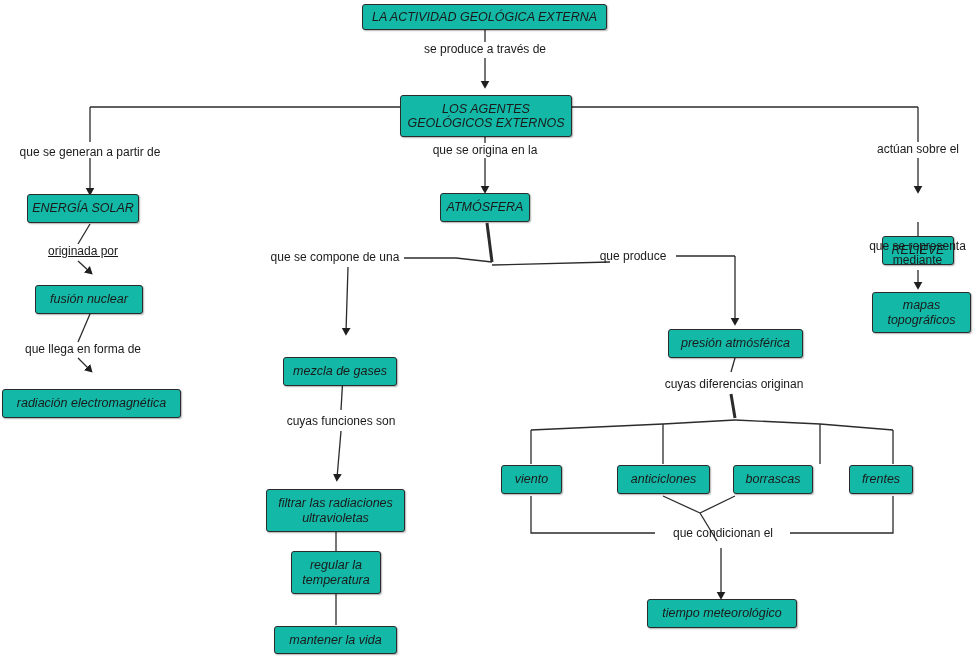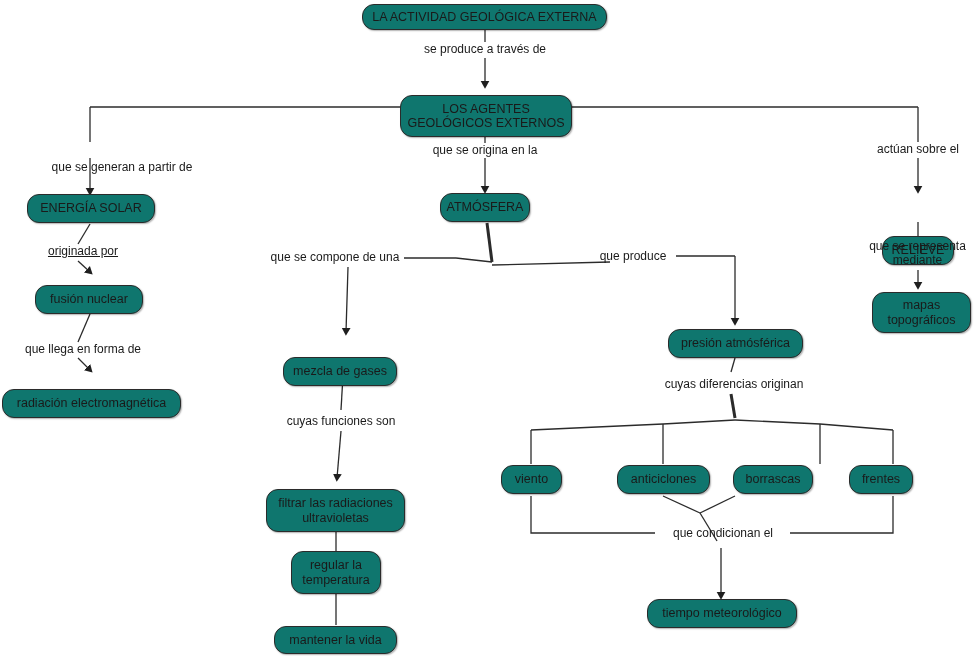--- a/index.html
+++ b/index.html
@@ -5,29 +5,30 @@
   html,body{margin:0;padding:0;background:#ffffff;}
   body{
     width:977px;height:656px;position:relative;overflow:hidden;
     font-family:"Liberation Sans","DejaVu Sans",sans-serif;
     color:#1a1a1a;
   }
   #canvas{position:absolute;left:0;top:0;width:977px;height:656px;}
   svg.edges{position:absolute;left:0;top:0;width:977px;height:656px;pointer-events:none;}
   .node{
     position:absolute;
-    background:#0f766e;
+    background:#14b8a6;
     border:1.2px solid #2b2b2b;
-    border-radius:12px;
+    border-radius:3px;
     box-sizing:border-box;
     display:flex;align-items:center;justify-content:center;
     text-align:center;
     line-height:1.15;
     white-space:pre-line;
     box-shadow:1px 1px 1.5px rgba(0,0,0,0.30);
+    font-style:italic;
   }
   .lbl{
     position:absolute;
     background:transparent;
     text-align:center;
     line-height:1.15;
     white-space:pre-line;
     box-sizing:border-box;
     display:flex;align-items:center;justify-content:center;
   }
@@ -96,21 +97,21 @@
       <path d="M918,270 L918,286" marker-end="url(#arw)"></path>
 
     </g>
   </svg>
 
   <div class="node" style="left:362px;top:4px;width:245px;height:26px;font-size:12.5px;">LA ACTIVIDAD GEOLÓGICA EXTERNA</div>
 
   <div class="node" style="left:400px;top:95px;width:172px;height:42px;font-size:12.5px;">LOS AGENTES
 GEOLÓGICOS EXTERNOS</div>
 
-  <div class="node" style="left:27px;top:194px;width:128px;height:29px;font-size:12.5px;">ENERGÍA SOLAR</div>
+  <div class="node" style="left:27px;top:194px;width:112px;height:29px;font-size:12.5px;">ENERGÍA SOLAR</div>
 
   <div class="node" style="left:35px;top:285px;width:108px;height:29px;font-size:12.5px;">fusión nuclear</div>
 
   <div class="node" style="left:2px;top:389px;width:179px;height:29px;font-size:12.5px;">radiación electromagnética</div>
 
   <div class="node" style="left:440px;top:193px;width:90px;height:29px;font-size:12.5px;">ATMÓSFERA</div>
 
   <div class="node" style="left:283px;top:357px;width:114px;height:29px;font-size:12.5px;">mezcla de gases</div>
 
   <div class="node" style="left:266px;top:489px;width:139px;height:43px;font-size:12.5px;">filtrar las radiaciones
@@ -133,21 +134,21 @@
 
   <div class="node" style="left:647px;top:599px;width:150px;height:29px;font-size:12.5px;">tiempo meteorológico</div>
 
   <div class="node" style="left:882px;top:192px;width:72px;height:29px;font-size:12.5px;margin-top:44px;">RELIEVE</div>
 
   <div class="node" style="left:872px;top:292px;width:99px;height:41px;font-size:12.5px;">mapas
 topográficos</div>
 
   <div class="lbl" style="left:405px;top:41px;width:160px;height:17px;font-size:12px;">se produce a través de</div>
 
-  <div class="lbl" style="left:1px;top:159px;width:178px;height:17px;font-size:12px;margin-left:32px;">que se generan a partir de</div>
+  <div class="lbl" style="left:1px;top:144px;width:178px;height:17px;font-size:12px;">que se generan a partir de</div>
 
   <div class="lbl" style="left:28px;top:243px;width:110px;height:17px;font-size:12px;text-decoration:underline;">originada por</div>
 
   <div class="lbl" style="left:10px;top:341px;width:146px;height:17px;font-size:12px;">que llega en forma de</div>
 
   <div class="lbl" style="left:412px;top:142px;width:146px;height:17px;font-size:12px;">que se origina en la</div>
 
   <div class="lbl" style="left:264px;top:249px;width:142px;height:17px;font-size:12px;">que se compone de una</div>
 
   <div class="lbl" style="left:271px;top:413px;width:140px;height:17px;font-size:12px;">cuyas funciones son</div>

